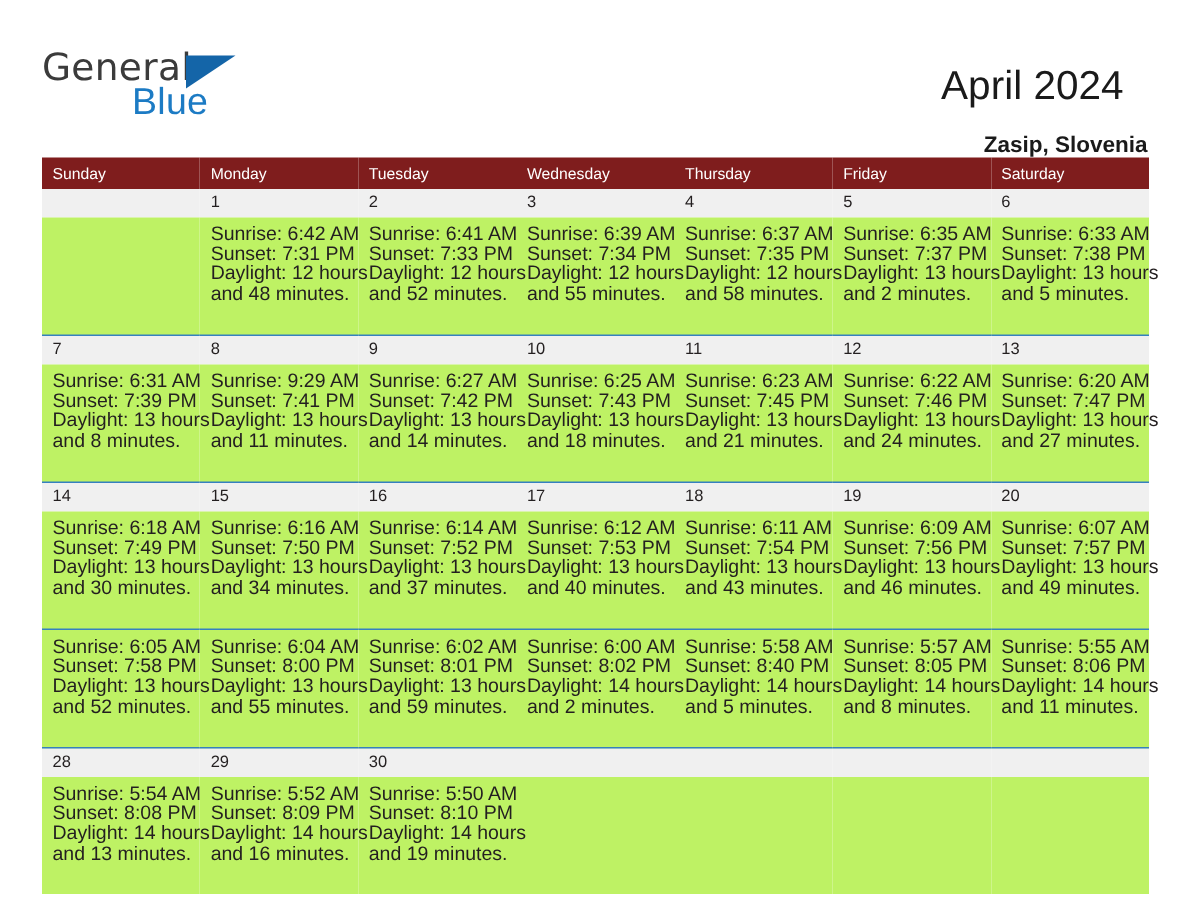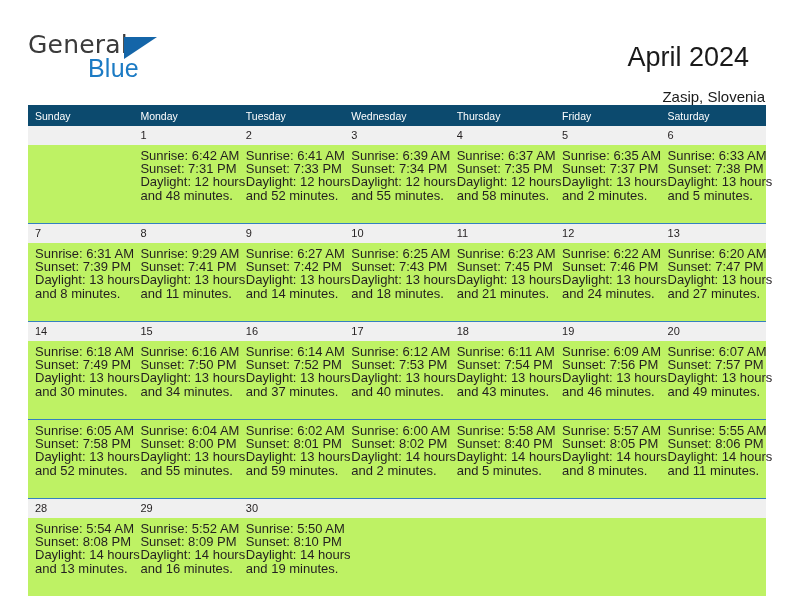--- a/index.html
+++ b/index.html
@@ -78,35 +78,35 @@
     color: #1a1a1a;
     line-height: 1.12;
     font-weight: normal;
     margin: 16px;
     font-family: "Liberation Sans", sans-serif;
   }
   .cal-subtitle {
     font-size: 15px;
     color: #1a1a1a;
     margin: 6px 0 0 0;
-    font-weight: normal;
+    font-weight: bold;
     font-family: "Liberation Sans", sans-serif;
   }
 
   
   .calendar {
     position: absolute;
     left: 28px;
     top: 105px;
     width: 738px;
     border-collapse: collapse;
     table-layout: fixed;
   }
   .calendar th {
-    background: #0c4a6e;
+    background: #7f1d1d;
     color: #ffffff;
     font-size: 10.5px;
     font-weight: normal;
     text-align: left;
     padding: 4px 0 4px 7px;
     height: 13px;
     border: none;
   }
   .calendar col { width: 105.43px; }
 

